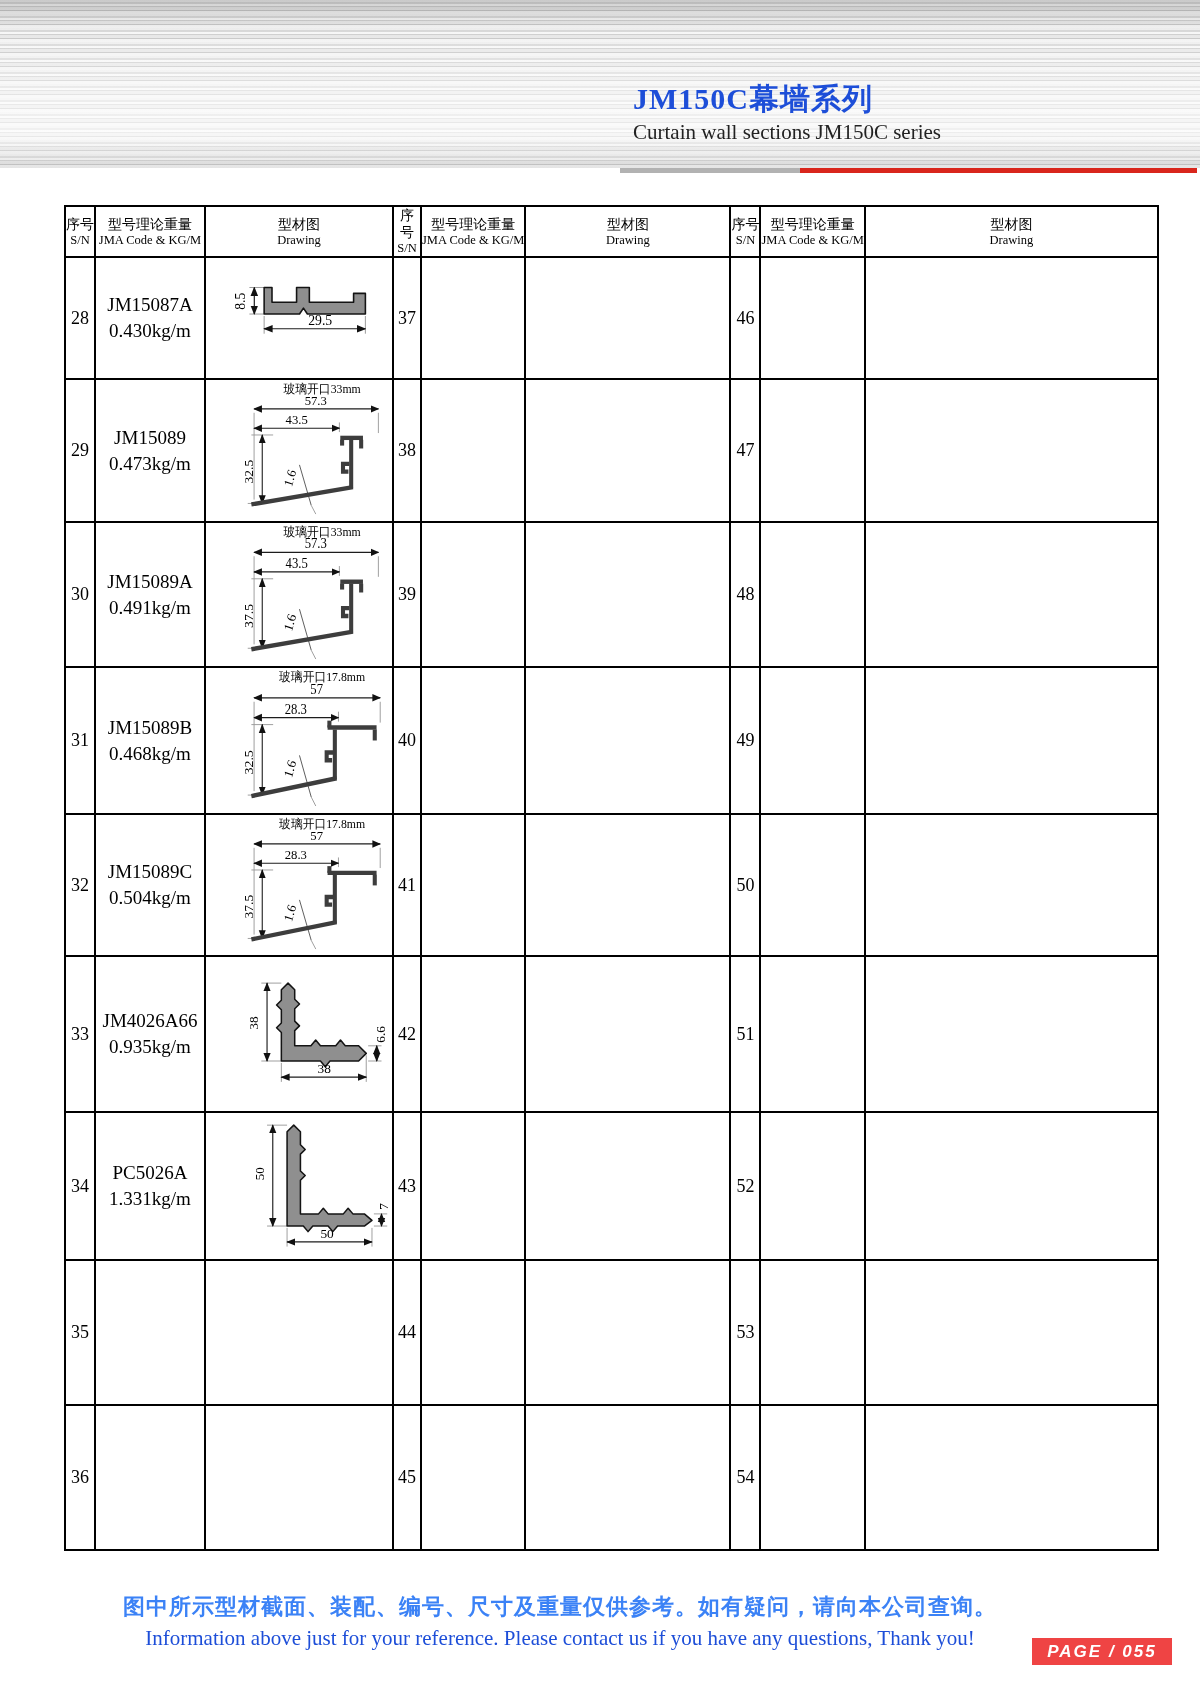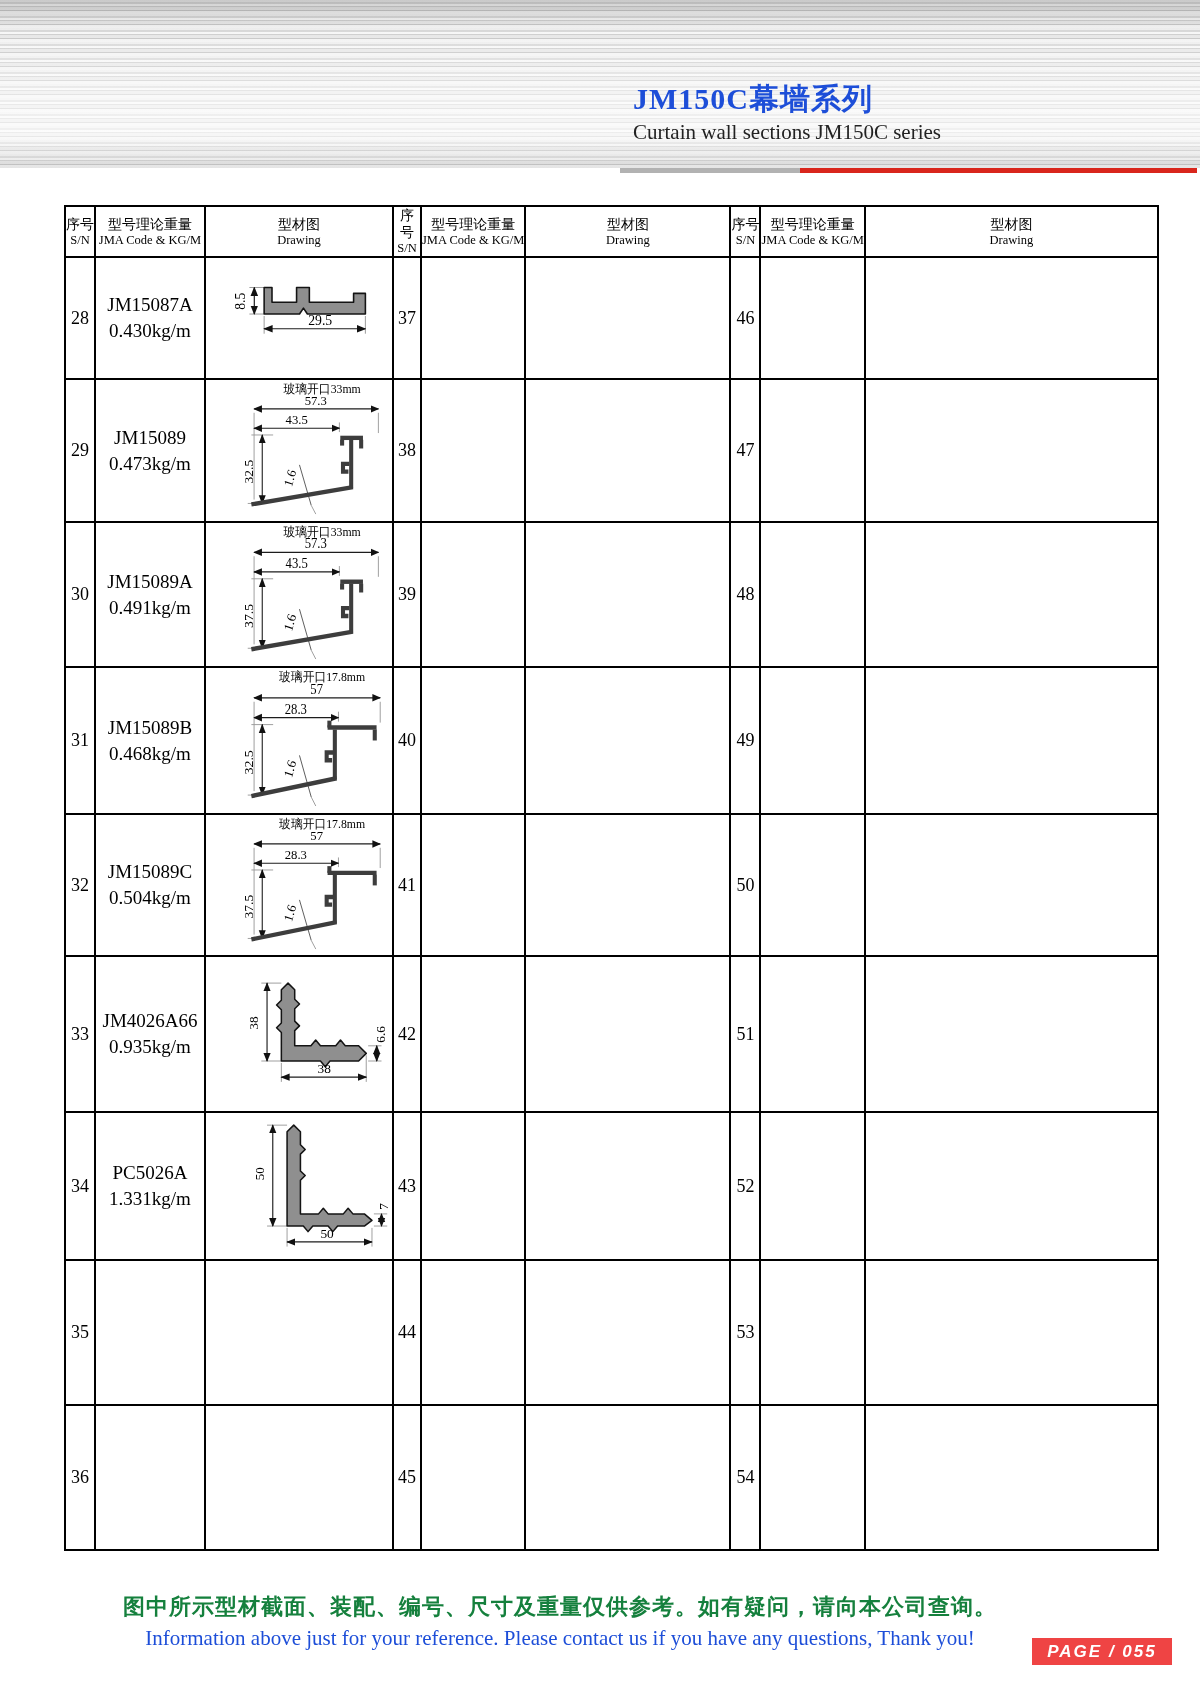--- a/index.html
+++ b/index.html
@@ -54,21 +54,21 @@
   .thin{stroke:#555;stroke-width:1;}
   .dimtxt{font-family:"Liberation Serif",serif;font-size:14px;fill:#000;}
   .cjk{font-family:"Liberation Serif",serif;font-size:13px;fill:#000;}
   .prof{fill:#8f8f8f;stroke:#141414;stroke-width:1.6;stroke-linejoin:round;}
   .prof-stroke path{stroke:#3d3d3d;stroke-width:4.5;fill:none;}
 
   
   .footer-zh{
     position:absolute;left:60px;width:1000px;top:1592px;text-align:center;
     font-family:"Liberation Sans",sans-serif;font-weight:bold;
-    font-size:22px;color:#15803d;letter-spacing:1px;
+    font-size:22px;color:#3b82f6;letter-spacing:1px;
   }
   .footer-en{
     position:absolute;left:60px;width:1000px;top:1626px;text-align:center;
     font-family:"Liberation Serif",serif;font-size:21px;color:#1d4ed8;
   }
   .page-badge{
     position:absolute;left:1032px;top:1638px;width:140px;height:27px;
     background:#ef4444;color:#fff;display:flex;align-items:center;justify-content:center;
     font-family:"Liberation Sans",sans-serif;font-weight:bold;font-style:italic;
     font-size:17px;letter-spacing:2px;

